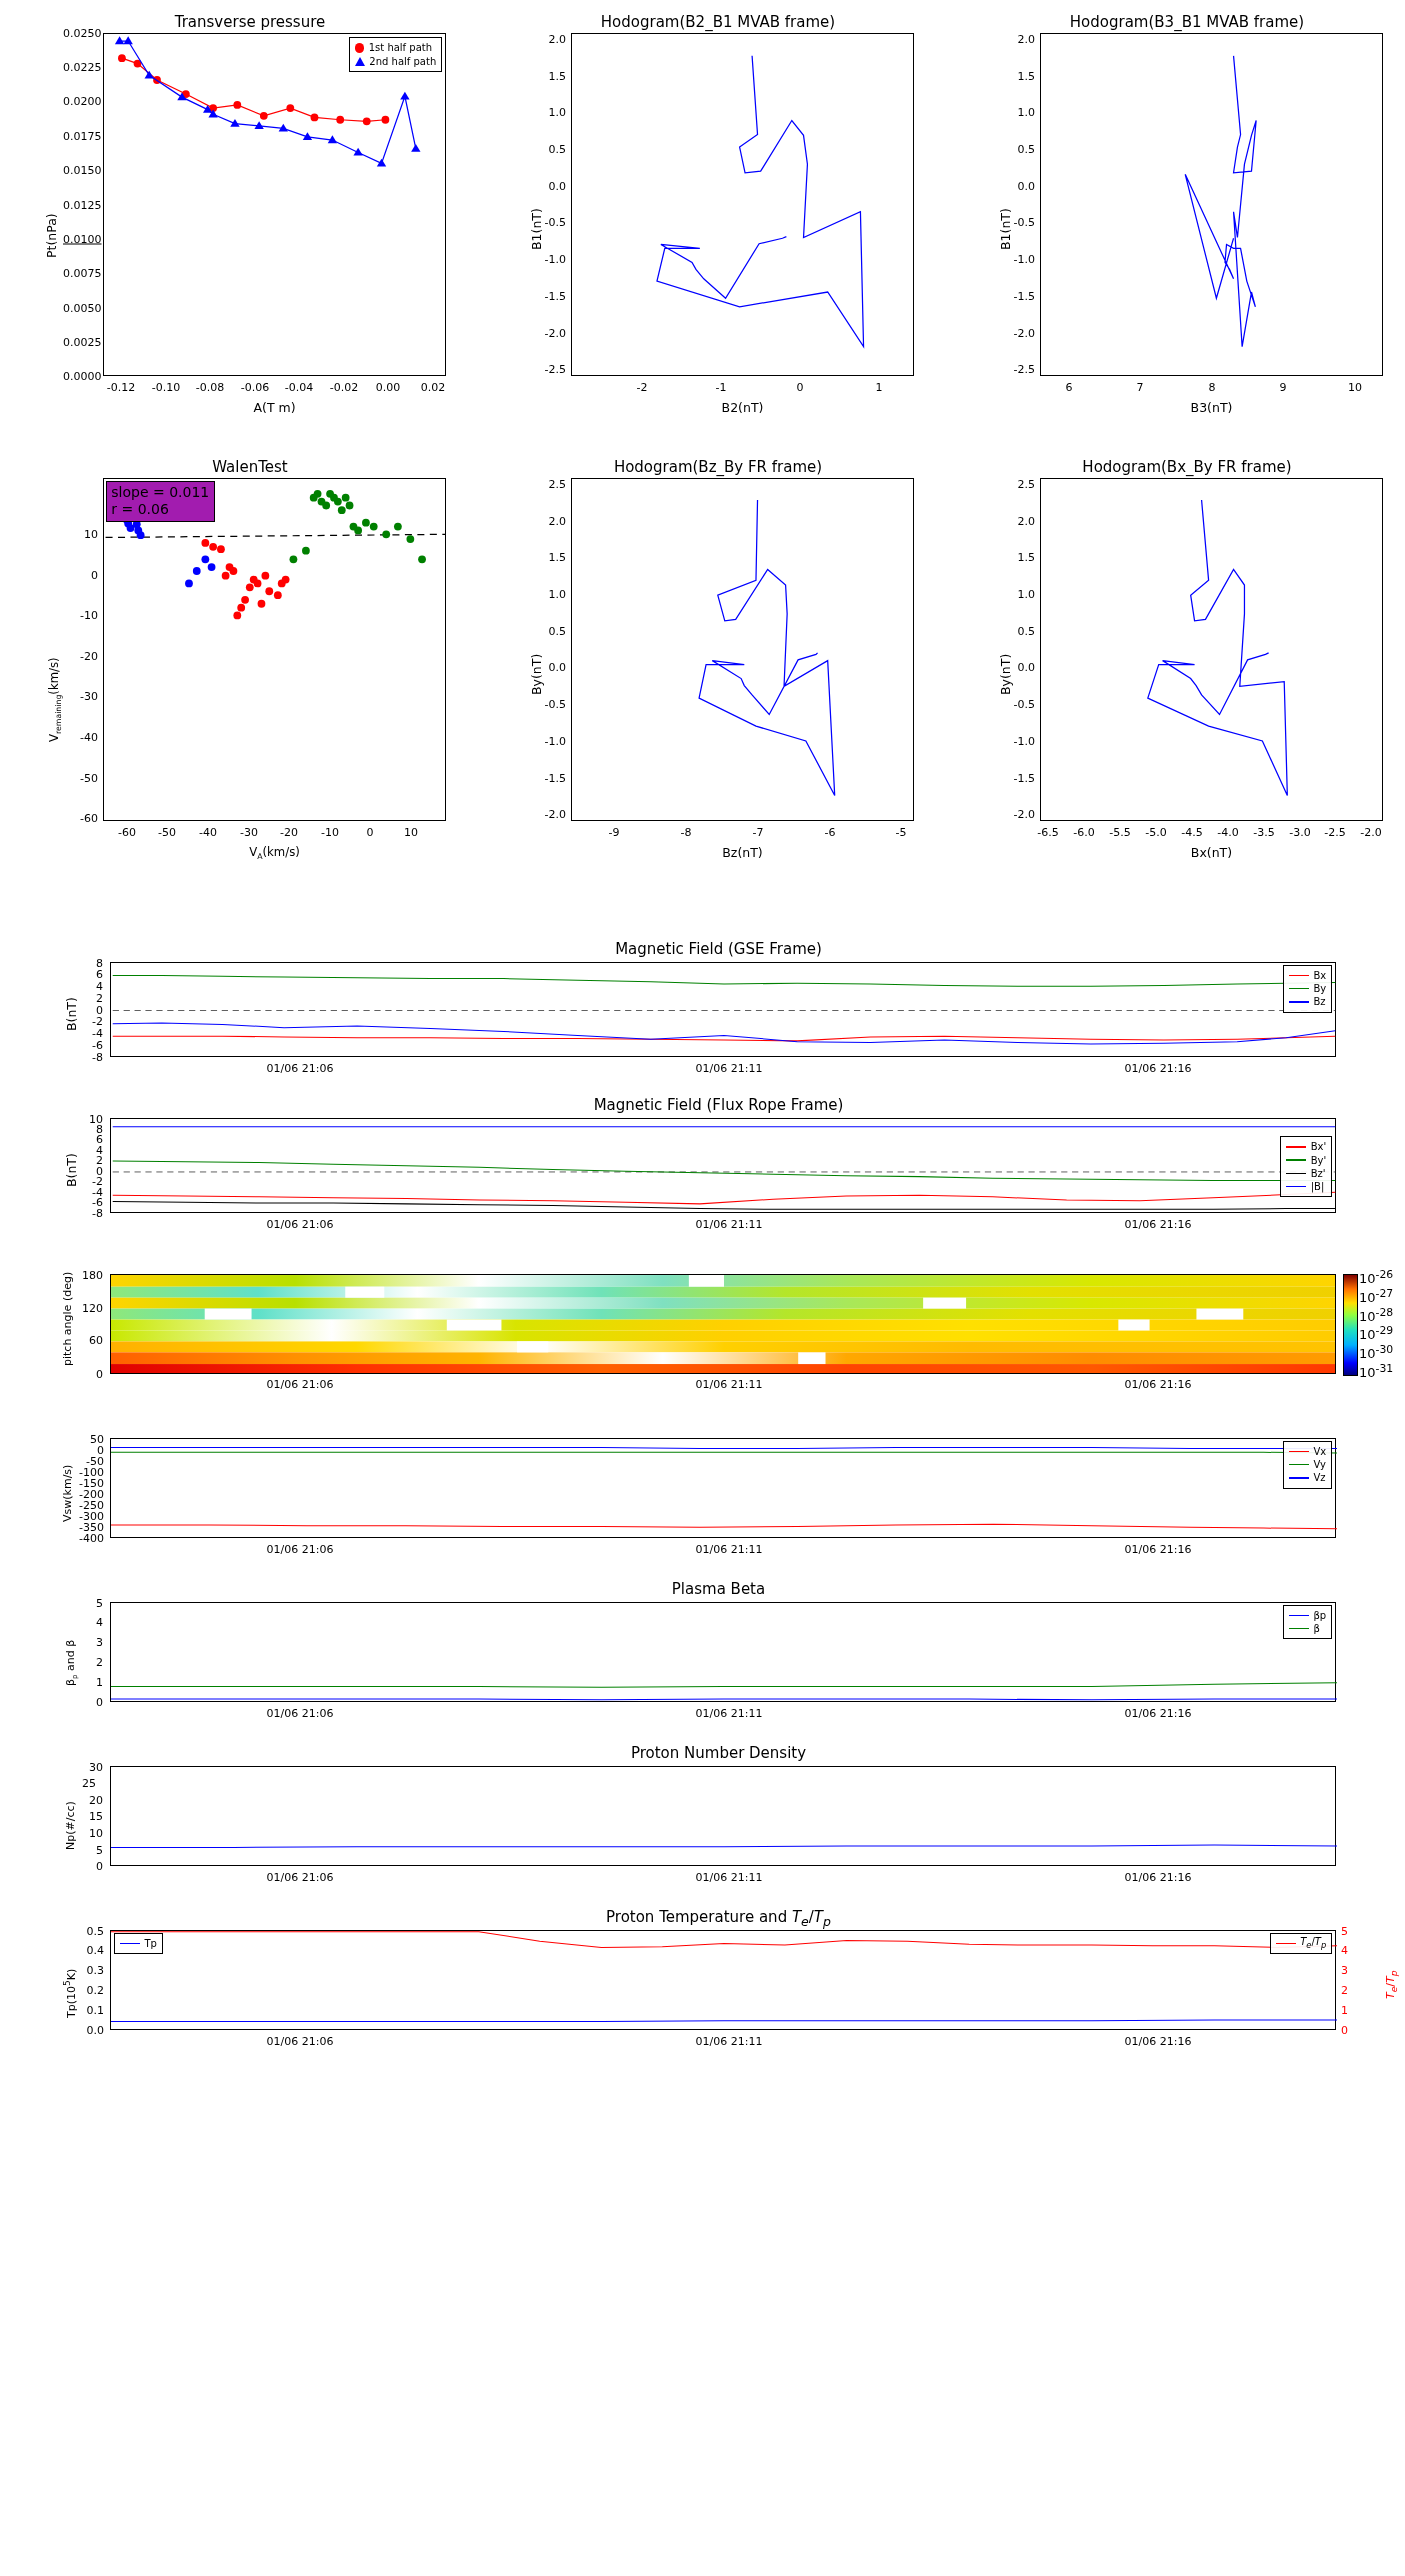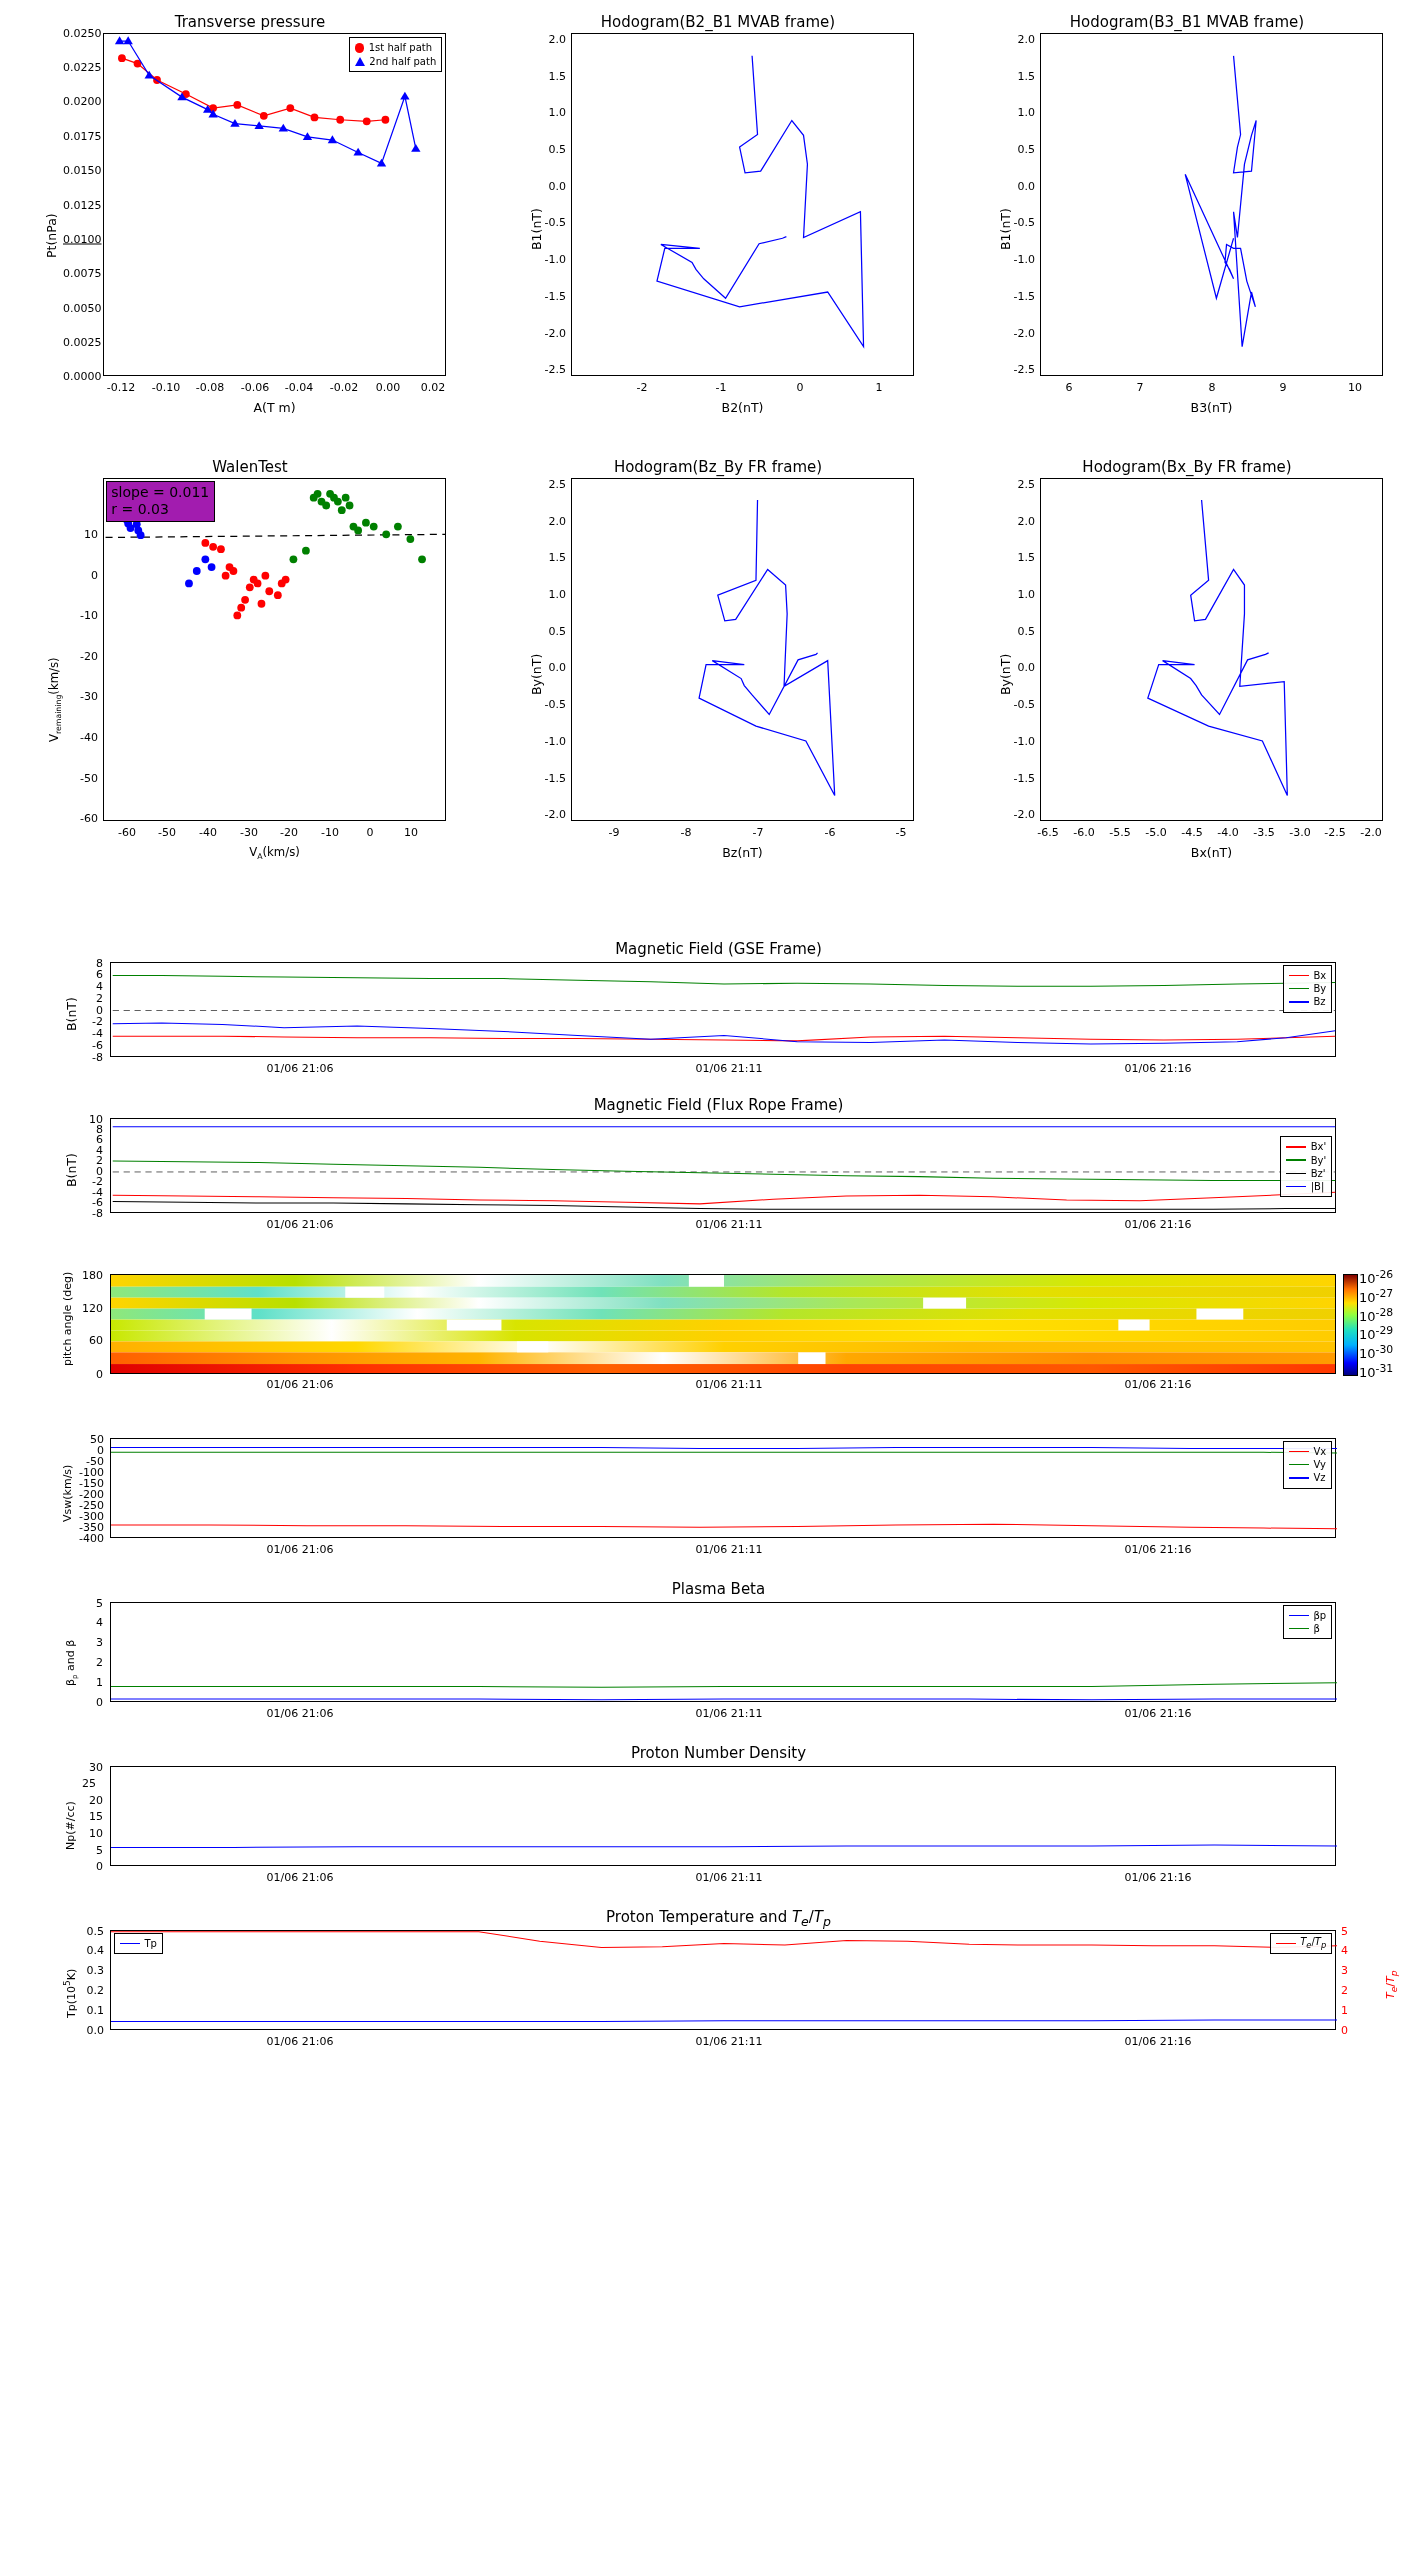--- a/index.html
+++ b/index.html
@@ -208,21 +208,21 @@
             <circle cx="336" cy="56" r="5"></circle>
           <circle cx="346" cy="61" r="5"></circle>
             <circle cx="362" cy="71" r="5"></circle>
             <circle cx="377" cy="61" r="5"></circle>
           <circle cx="393" cy="77" r="5"></circle>
             <circle cx="408" cy="103" r="5"></circle>
         </g>
       </svg>
       <div class="lbox" style="left:1.6px;top:1.6px;">
         <div>slope = 0.011</div>
-        <div>r = 0.03</div>
+        <div>r = 0.06</div>
       </div>
     </div>
     <div class="ylabel" style="left:31px;top:297px;font-size:11.7px;">V<sub style="font-size:7.8px;">remaining</sub>(km/s)</div>
     <div class="xlabel" style="left:87px;top:400px;width:343px;font-size:11.7px;">V<sub style="font-size:7.8px;">A</sub>(km/s)</div>
     <div class="tick ticky" style="left:48px;top:373px;width:34px;">-60</div>
     <div class="tick ticky" style="left:48px;top:333px;width:34px;">-50</div>
     <div class="tick ticky" style="left:48px;top:292px;width:34px;">-40</div>
     <div class="tick ticky" style="left:48px;top:251px;width:34px;">-30</div>
     <div class="tick ticky" style="left:48px;top:211px;width:34px;">-20</div>
     <div class="tick ticky" style="left:48px;top:170px;width:34px;">-10</div>

